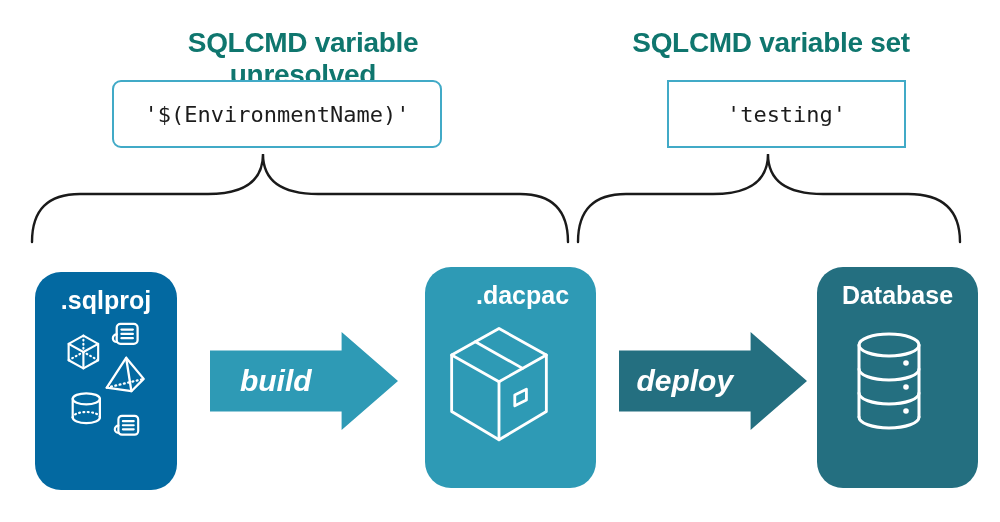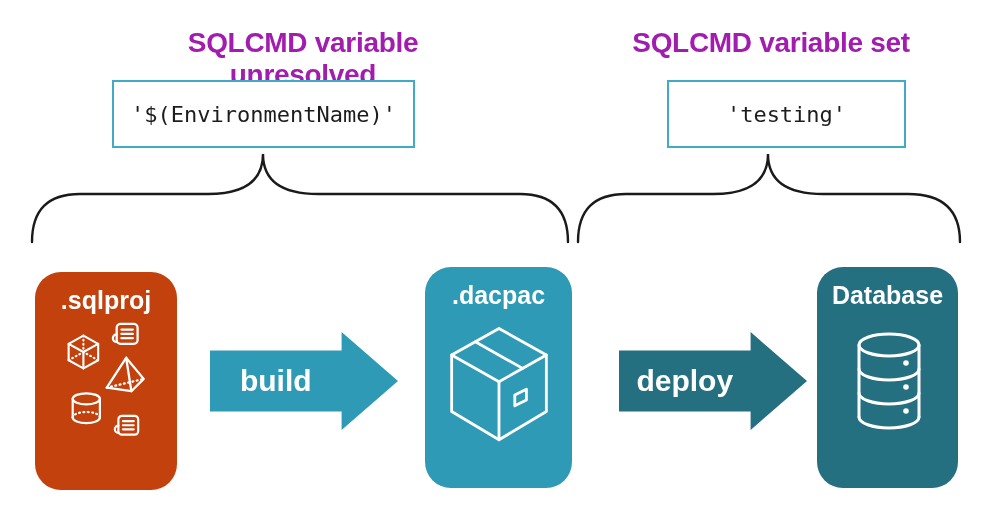--- a/index.html
+++ b/index.html
@@ -1,45 +1,45 @@
 <!DOCTYPE html>
 <html><head>
 <meta charset="utf-8">
 <style>
   html,body{margin:0;padding:0;background:#fff;}
   #canvas{position:relative;width:1000px;height:522px;background:#ffffff;overflow:hidden;
           font-family:"Liberation Sans",sans-serif;}
 
   .heading{position:absolute;top:27px;height:32px;line-height:32px;text-align:center;
-           font-size:28px;font-weight:700;color:#a21caf;letter-spacing:-0.3px;}
+           font-size:28px;font-weight:700;color:#0f766e;letter-spacing:-0.3px;}
   #heading-left{left:118px;width:370px;}
   #heading-right{left:616px;width:310px;}
 
   .code-box{position:absolute;top:80px;height:68px;background:#ffffff;border:2px solid #41AAC7;
             box-sizing:border-box;display:flex;align-items:center;justify-content:center;}
-  #code-box-left{left:112px;width:303px;}
+  #code-box-left{left:112px;width:330px;border-radius:9px;}
   #code-box-right{left:667px;width:239px;}
   .code-text{font-family:"DejaVu Sans Mono","Liberation Mono",monospace;font-size:22px;
              color:#1c1c1c;white-space:pre;}
 
   .brace{position:absolute;top:150px;}
   #brace-left{left:28px;}
   #brace-right{left:574px;}
   .brace path{fill:none;stroke:#1a1a1a;stroke-width:2.4;stroke-linecap:round;}
 
   .card{position:absolute;border-radius:26px;}
-  #card-sqlproj {left:35px; top:272px;width:142px;height:218px;background:#c2410c;}
-  #card-dacpac  {left:425px;top:267px;width:147px;height:221px;background:#2E9AB5;}
-  #card-database{left:817px;top:267px;width:141px;height:221px;background:#246F80;}
+  #card-sqlproj {left:35px; top:272px;width:142px;height:218px;background:#0369a1;}
+  #card-dacpac  {left:425px;top:267px;width:147px;height:221px;background:#2E9AB5;padding-left:24px;}
+  #card-database{left:817px;top:267px;width:161px;height:221px;background:#246F80;}
   .card-label{margin-top:14px;text-align:center;font-size:25px;font-weight:700;color:#ffffff;}
   .card svg{position:absolute;}
   .icon-stroke{fill:none;stroke:#ffffff;stroke-linecap:round;stroke-linejoin:round;}
 
   .arrow{position:absolute;top:332px;width:188px;height:98px;
-         clip-path:polygon(0 19%,70% 19%,70% 0,100% 50%,70% 100%,70% 81%,0 81%);}
+         clip-path:polygon(0 19%,70% 19%,70% 0,100% 50%,70% 100%,70% 81%,0 81%);font-style:italic;}
   #arrow-build {left:210px;background:#2E9AB5;}
   #arrow-deploy{left:600px;background:#246F80;margin-left:19px;}
   .arrow-label{position:absolute;left:0;top:19%;width:70%;height:62%;
                display:flex;align-items:center;justify-content:center;
                font-size:30px;font-weight:700;color:#ffffff;}
 </style>
 </head>
 <body>
 
 <div id="canvas">

